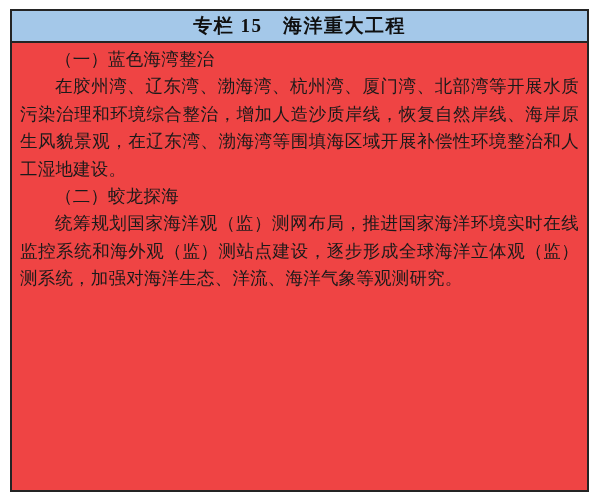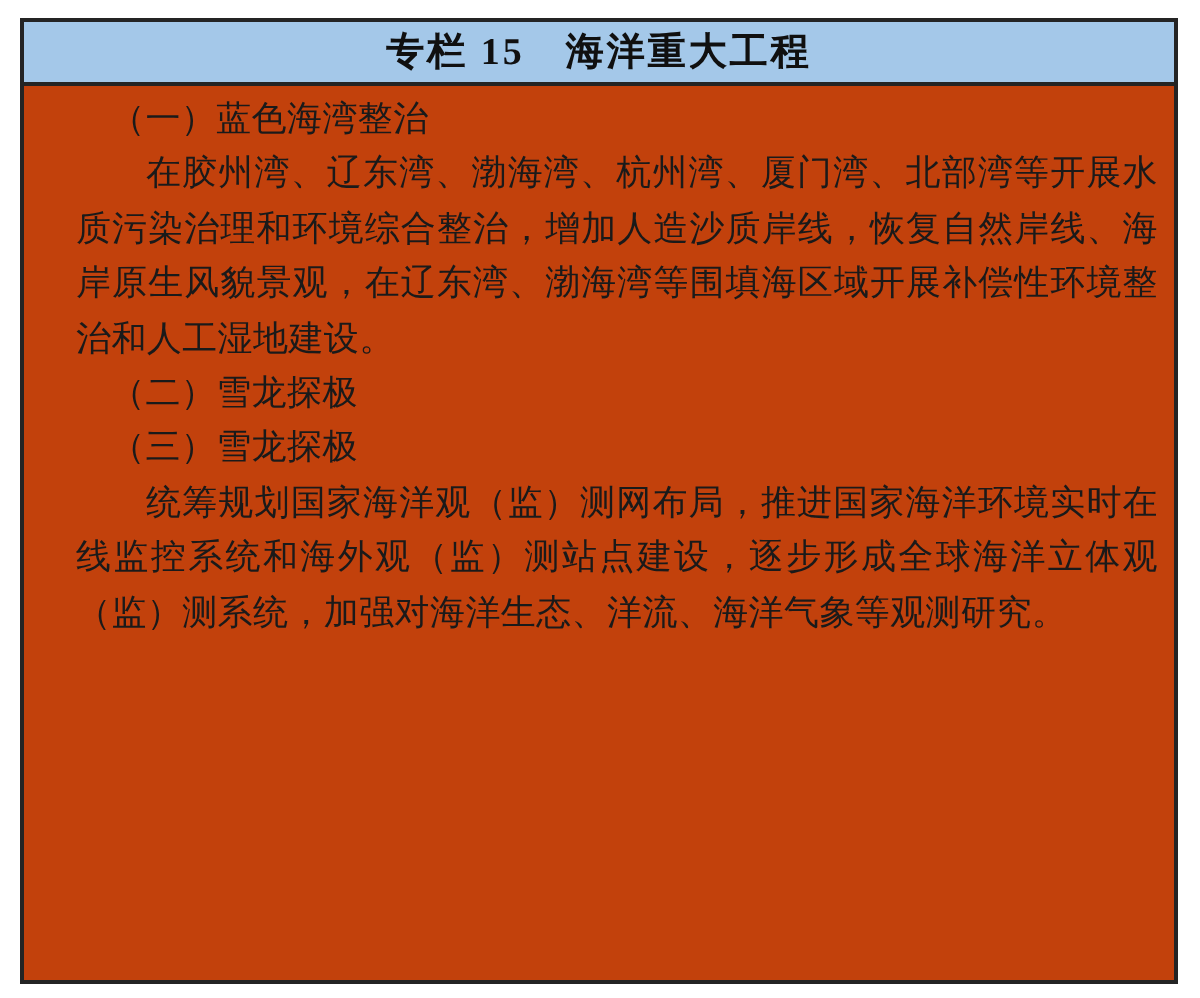--- a/index.html
+++ b/index.html
@@ -36,60 +36,58 @@
     display: flex;
     align-items: center;
     justify-content: center;
     font-weight: bold;
     font-size: 19px;
     letter-spacing: 1.5px;
     color: #101010;
   }
   .panel-body {
     flex: 1 1 auto;
-    background: #c2410c;
+    background: #ef4444;
     padding: 3px 8px 2px 8px;
     box-sizing: border-box;
     overflow: hidden;
   }
   .section-heading,
   .section-paragraph {
     margin: 0;
     padding: 0;
     text-indent: 2em;
     font-size: 17.5px;
     line-height: 27.4px;
     color: #1a1a1a;
     text-align: justify;
     letter-spacing: 0.2px;
   }
   .section-paragraph {
     text-justify: inter-ideograph;
-    margin-left: 18px;
   }
 </style>
 </head>
 <body>
 
 <div class="stage">
   <div class="panel">
     <div class="panel-header">专栏 15　海洋重大工程</div>
     <div class="panel-body">
 
       <div class="section">
         <div class="section-heading">（一）蓝色海湾整治</div>
         <p class="section-paragraph">在胶州湾、辽东湾、渤海湾、杭州湾、厦门湾、北部湾等开展水质污染治理和环境综合整治，增加人造沙质岸线，恢复自然岸线、海岸原生风貌景观，在辽东湾、渤海湾等围填海区域开展补偿性环境整治和人工湿地建设。</p>
       </div>
 
       <div class="section">
-        <div class="section-heading">（二）雪龙探极</div>
+        <div class="section-heading">（二）蛟龙探海</div>
       </div>
 
       <div class="section">
-        <div class="section-heading">（三）雪龙探极</div>
       </div>
 
       <div class="section">
         <p class="section-paragraph">统筹规划国家海洋观（监）测网布局，推进国家海洋环境实时在线监控系统和海外观（监）测站点建设，逐步形成全球海洋立体观（监）测系统，加强对海洋生态、洋流、海洋气象等观测研究。</p>
       </div>
 
     </div>
   </div>
 </div>
 

